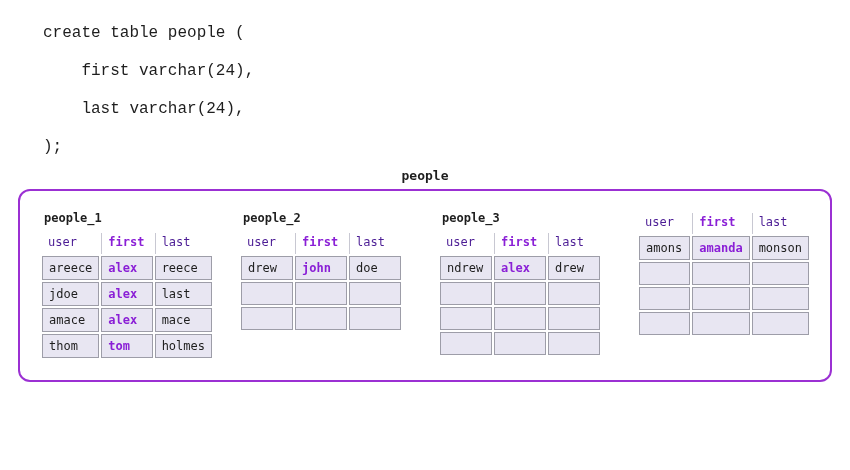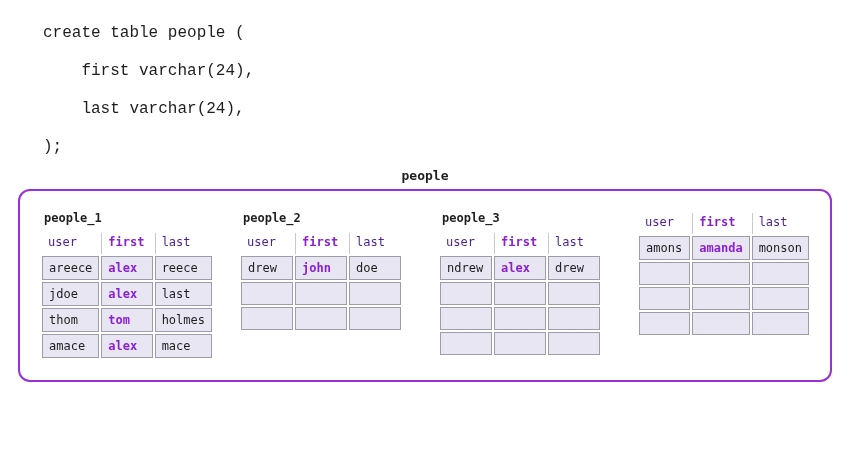--- a/index.html
+++ b/index.html
@@ -124,29 +124,29 @@
                 <td>areece</td>
                 <td class="key-col">alex</td>
                 <td>reece</td>
               </tr>
               <tr>
                 <td>jdoe</td>
                 <td class="key-col">alex</td>
                 <td>last</td>
               </tr>
               <tr>
+                <td>amace</td>
+                <td class="key-col">alex</td>
+                <td>mace</td>
+              </tr>
+              <tr>
                 <td>thom</td>
                 <td class="key-col">tom</td>
                 <td>holmes</td>
               </tr>
-              <tr>
-                <td>amace</td>
-                <td class="key-col">alex</td>
-                <td>mace</td>
-              </tr>
             </tbody>
     </table>
   </div>
 
   <div class="shard">
     <div class="shard-title">people_2</div>
     <table class="shard-table">
       <thead>
         <tr>
                 <th>user</th>

